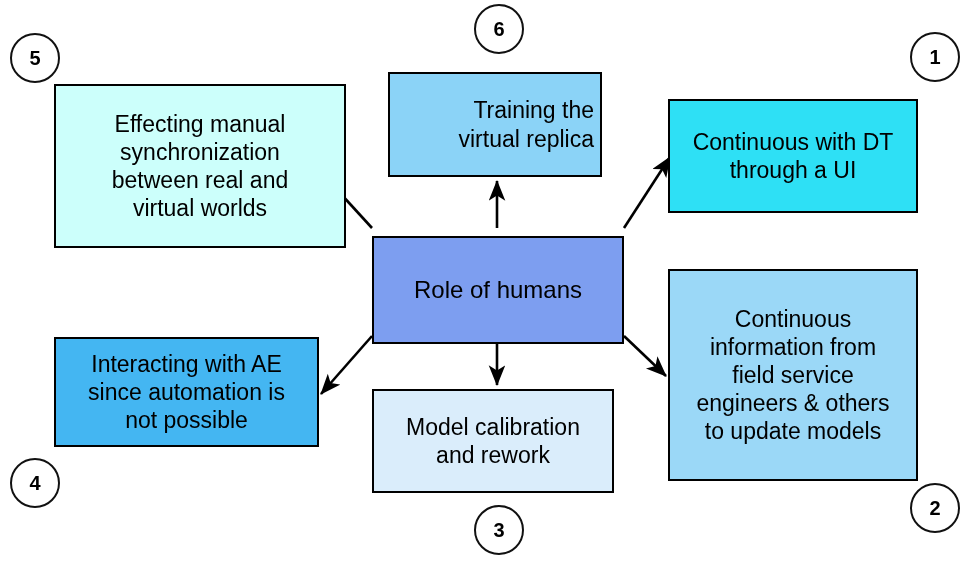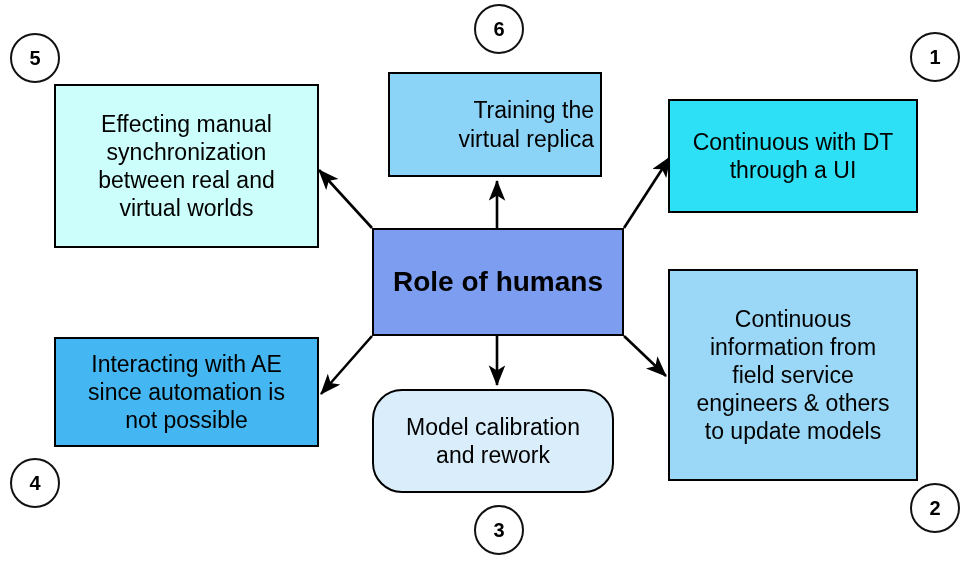--- a/index.html
+++ b/index.html
@@ -38,22 +38,23 @@
     line-height: 1.22;
     padding: 2px 6px;
     z-index: 2;
   }
   .node-text {
     display: block;
     width: 100%;
     white-space: pre-line;
   }
   .center-node {
-    font-weight: bold;
-    font-size: 28px;
+    font-weight: normal;
+    font-size: 24px;
+    margin-top: 8px;
   }
   .circle {
     position: absolute;
     box-sizing: border-box;
     width: 50px;
     height: 50px;
     border: 2px solid #111111;
     border-radius: 50%;
     background: #ffffff;
     display: flex;
@@ -101,36 +102,36 @@
       <div class="node" style="left: 668px; top: 269px; width: 250px; height: 212px; background: rgb(155, 216, 247);">
         <span class="node-text">Continuous
 information from
 field service
 engineers &amp; others
 to update models</span>
       </div>
       <div class="circle" style="left: 910px; top: 483px;">
         <span>2</span>
       </div>
-      <div class="node" style="left: 372px; top: 389px; width: 242px; height: 104px; background: rgb(218, 237, 251); border-radius: 30px;">
+      <div class="node" style="left: 372px; top: 389px; width: 242px; height: 104px; background: rgb(218, 237, 251);">
         <span class="node-text">Model calibration
 and rework</span>
       </div>
       <div class="circle" style="left: 474px; top: 505px;">
         <span>3</span>
       </div>
       <div class="node" style="left: 54px; top: 337px; width: 265px; height: 110px; background: rgb(68, 182, 242);">
         <span class="node-text">Interacting with AE
 since automation is
 not possible</span>
       </div>
       <div class="circle" style="left: 10px; top: 458px;">
         <span>4</span>
       </div>
-      <div class="node" style="left: 54px; top: 84px; width: 265px; height: 164px; background: rgb(204, 255, 251);">
+      <div class="node" style="left: 54px; top: 84px; width: 292px; height: 164px; background: rgb(204, 255, 251);">
         <span class="node-text">Effecting manual
 synchronization
 between real and
 virtual worlds</span>
       </div>
       <div class="circle" style="left: 10px; top: 33px;">
         <span>5</span>
       </div>
       <div class="node" style="left: 388px; top: 72px; width: 214px; height: 105px; background: rgb(139, 211, 247); text-align: right;">
         <span class="node-text">Training the

